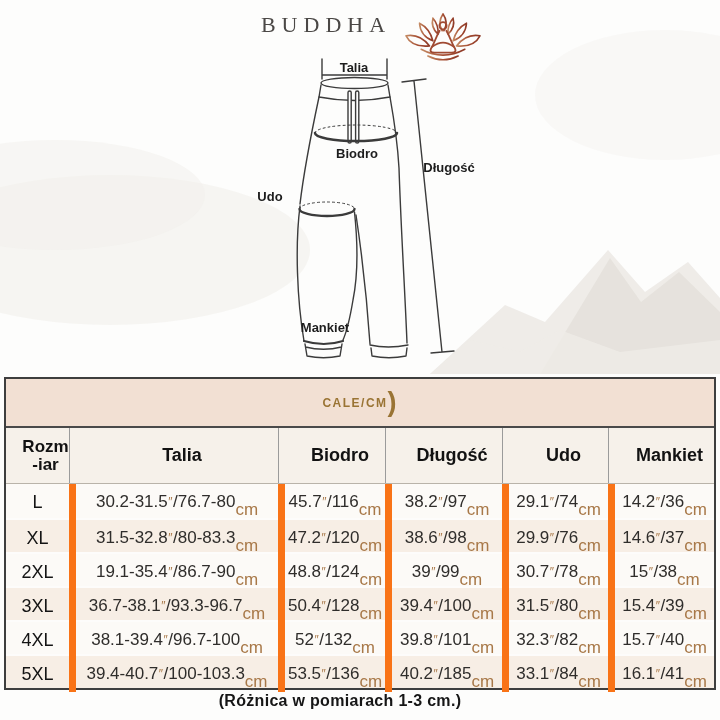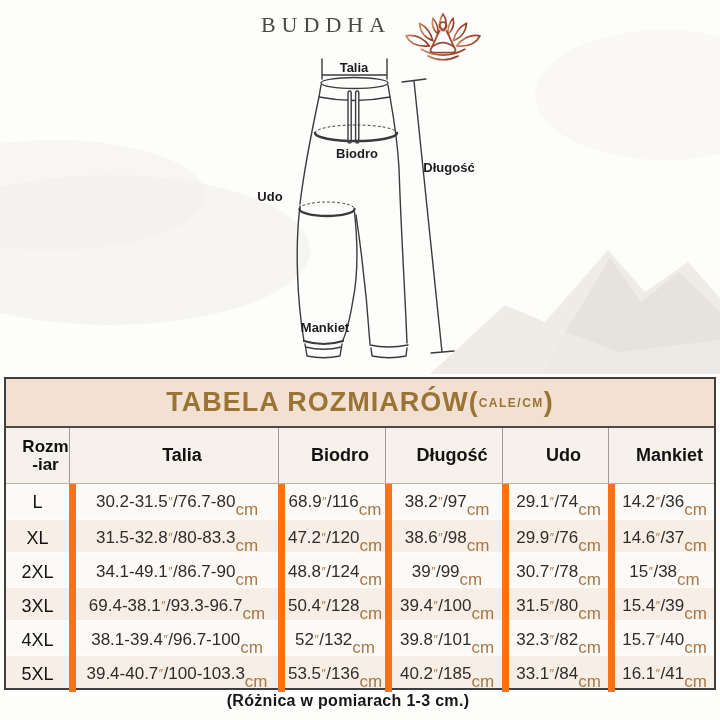--- a/index.html
+++ b/index.html
@@ -55,21 +55,21 @@
   .cell{
     display:flex;align-items:center;justify-content:center;
     font-size:17px;color:#2f2d2b;white-space:nowrap;
   }
   .cell + .cell{border-left:7px solid #f97316;}
   .cell.size{font-size:18px;color:#141414;}
   .cell .unit{color:#a87848;margin-top:16px;}
   .cell .unit.inch{font-size:12px;vertical-align:super;line-height:1;margin:0 0.5px;}
   
   .note{
-    position:absolute;left:8px;top:692px;width:680px;text-align:center;
+    position:absolute;left:0;top:692px;width:680px;text-align:center;
     font-size:16px;font-weight:bold;color:#161616;letter-spacing:0.3px;
   }
 </style>
 </head>
 <body>
 
 <svg class="bg-art" viewBox="0 0 720 378">
   <ellipse cx="110" cy="250" rx="200" ry="75" fill="#f0eeea" opacity="0.55"></ellipse>
   <ellipse cx="55" cy="195" rx="150" ry="55" fill="#f2f0ec" opacity="0.5"></ellipse>
   <ellipse cx="665" cy="95" rx="130" ry="65" fill="#f4f2ef" opacity="0.45"></ellipse>
@@ -140,21 +140,20 @@
   </g>
   <text x="356" y="72" text-anchor="middle">Talia</text>
   <text x="359" y="158" text-anchor="middle">Biodro</text>
   <text x="272" y="201" text-anchor="middle">Udo</text>
   <text x="451" y="172" text-anchor="middle">Długość</text>
   <text x="327" y="332" text-anchor="middle" font-size="12.5">Mankiet</text>
 </svg>
 
 <div class="size-table">
   <div class="t-title">
-    <span class="big">TABELA ROZMIARÓW(</span>
       <span class="small">CALE/CM</span>
       <span class="big">)</span>
   </div>
   <div class="thead">
     <div class="hcell rozmiar">Rozm
 -iar</div>
     <div class="hcell">Talia</div>
     <div class="hcell">Biodro</div>
     <div class="hcell">Długość</div>
     <div class="hcell">Udo</div>
@@ -163,21 +162,21 @@
   <div>
       <div class="trow">
         <div class="cell size">L</div>
         <div class="cell val">
           <span>30.2-31.5</span>
           <span class="unit inch">″</span>
           <span>/76.7-80</span>
           <span class="unit">cm</span>
         </div>
         <div class="cell val">
-          <span>68.9</span>
+          <span>45.7</span>
           <span class="unit inch">″</span>
           <span>/116</span>
           <span class="unit">cm</span>
         </div>
         <div class="cell val">
           <span>38.2</span>
           <span class="unit inch">″</span>
           <span>/97</span>
           <span class="unit">cm</span>
         </div>
@@ -223,21 +222,21 @@
         <div class="cell val">
           <span>14.6</span>
           <span class="unit inch">″</span>
           <span>/37</span>
           <span class="unit">cm</span>
         </div>
       </div>
       <div class="trow">
         <div class="cell size">2XL</div>
         <div class="cell val">
-          <span>34.1-49.1</span>
+          <span>19.1-35.4</span>
           <span class="unit inch">″</span>
           <span>/86.7-90</span>
           <span class="unit">cm</span>
         </div>
         <div class="cell val">
           <span>48.8</span>
           <span class="unit inch">″</span>
           <span>/124</span>
           <span class="unit">cm</span>
         </div>
@@ -256,21 +255,21 @@
         <div class="cell val">
           <span>15</span>
           <span class="unit inch">″</span>
           <span>/38</span>
           <span class="unit">cm</span>
         </div>
       </div>
       <div class="trow alt">
         <div class="cell size">3XL</div>
         <div class="cell val">
-          <span>69.4-38.1</span>
+          <span>36.7-38.1</span>
           <span class="unit inch">″</span>
           <span>/93.3-96.7</span>
           <span class="unit">cm</span>
         </div>
         <div class="cell val">
           <span>50.4</span>
           <span class="unit inch">″</span>
           <span>/128</span>
           <span class="unit">cm</span>
         </div>

